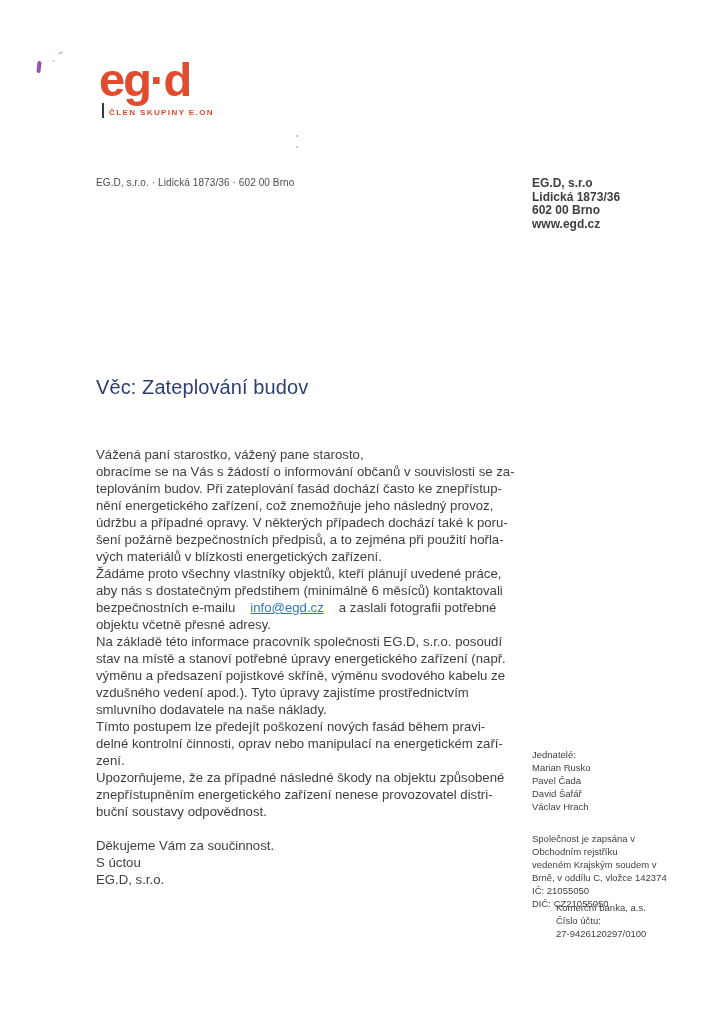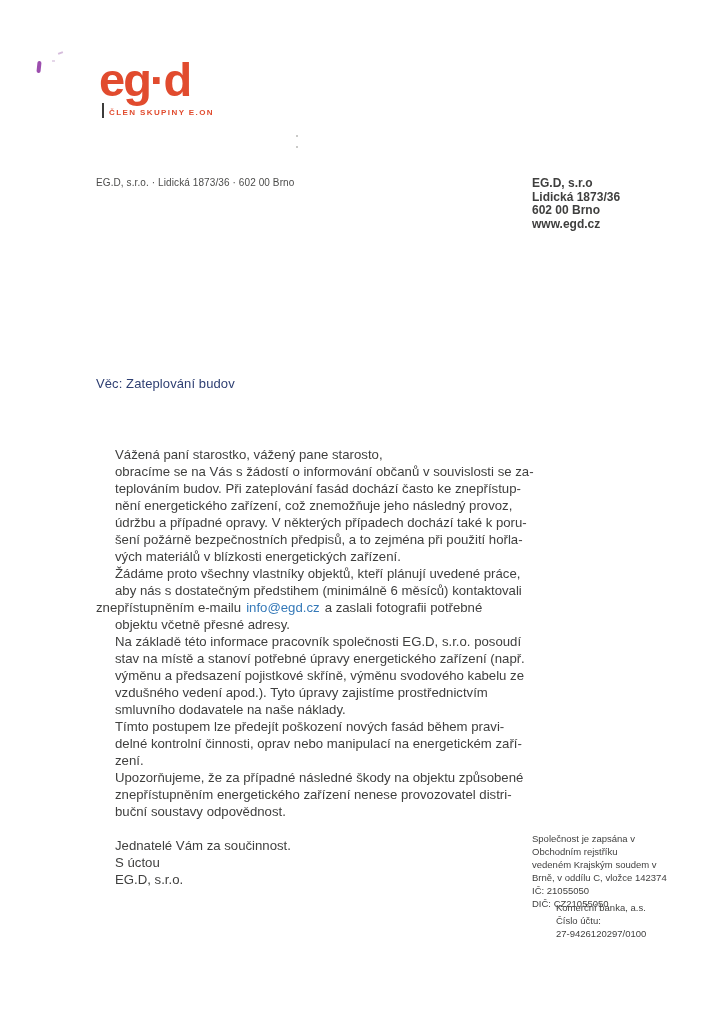--- a/index.html
+++ b/index.html
@@ -30,27 +30,27 @@
 
   
   .sender-line{position:absolute;left:96px;top:177px;font-size:10px;color:#4c4c4b;letter-spacing:.1px;}
 
   
   .header-address{position:absolute;left:532px;top:177px;font-size:12px;line-height:13.5px;}
   .ha-name{font-weight:bold;}
   .ha-lines{white-space:pre-line;font-weight:bold;}
 
   
-  .subject{position:absolute;left:96px;top:376px;font-size:13px;color:#2e3f72;letter-spacing:.1px;}
+  .subject{position:absolute;left:96px;top:376px;font-size:20px;color:#2e3f72;letter-spacing:.1px;}
 
   
   .letter-body{position:absolute;left:96px;top:446px;font-size:13.2px;line-height:17px;color:#3f3f3e;}
-  .body-lines{white-space:pre;margin-left:19px;}
+  .body-lines{white-space:pre;}
   .body-linkline{white-space:pre;height:17px;}
-  .email-link{color:#3579b8;margin:0 5px;cursor:pointer;}
+  .email-link{color:#3579b8;text-decoration:underline;margin:0 15px;cursor:pointer;}
   .closing{margin-top:17px;}
 
   
   .sidebar-block{position:absolute;left:532px;font-size:9.5px;line-height:13px;color:#3f3f3e;white-space:pre-line;}
   .managers{top:748px;}
   .registration{top:820px;margin-top:12px;}
   .bank{top:901px;margin-left:24px;}
 </style>
 </head>
 <body>
@@ -84,38 +84,43 @@
   <div class="letter-body">
     <div class="body-lines">Vážená paní starostko, vážený pane starosto,
 obracíme se na Vás s žádostí o informování občanů v souvislosti se za-
 teplováním budov. Při zateplování fasád dochází často ke znepřístup-
 nění energetického zařízení, což znemožňuje jeho následný provoz,
 údržbu a případné opravy. V některých případech dochází také k poru-
 šení požárně bezpečnostních předpisů, a to zejména při použití hořla-
 vých materiálů v blízkosti energetických zařízení.
 Žádáme proto všechny vlastníky objektů, kteří plánují uvedené práce,
 aby nás s dostatečným předstihem (minimálně 6 měsíců) kontaktovali</div>
-    <div class="body-linkline"><span>znepřístupněním e-mailu</span><a class="email-link">info@egd.cz</a><span>a zaslali fotografii potřebné</span></div>
+    <div class="body-linkline"><span>bezpečnostních e-mailu</span><a class="email-link">info@egd.cz</a><span>a zaslali fotografii potřebné</span></div>
     <div class="body-lines">objektu včetně přesné adresy.
 Na základě této informace pracovník společnosti EG.D, s.r.o. posoudí
 stav na místě a stanoví potřebné úpravy energetického zařízení (např.
 výměnu a předsazení pojistkové skříně, výměnu svodového kabelu ze
 vzdušného vedení apod.). Tyto úpravy zajistíme prostřednictvím
 smluvního dodavatele na naše náklady.
 Tímto postupem lze předejít poškození nových fasád během pravi-
 delné kontrolní činnosti, oprav nebo manipulací na energetickém zaří-
 zení.
 Upozorňujeme, že za případné následné škody na objektu způsobené
 znepřístupněním energetického zařízení nenese provozovatel distri-
 buční soustavy odpovědnost.</div>
-    <div class="body-lines closing">Jednatelé Vám za součinnost.
+    <div class="body-lines closing">Děkujeme Vám za součinnost.
 S úctou
 EG.D, s.r.o.</div>
   </div>
 
+  <div class="sidebar-block managers">Jednatelé:
+Marian Rusko
+Pavel Čada
+David Šafář
+Václav Hrach</div>
   <div class="sidebar-block registration">Společnost je zapsána v
 Obchodním rejstříku
 vedeném Krajským soudem v
 Brně, v oddílu C, vložce 142374
 IČ: 21055050
 DIČ: CZ21055050</div>
   <div class="sidebar-block bank">Komerční banka, a.s.
 Číslo účtu:
 27-9426120297/0100</div>
 

